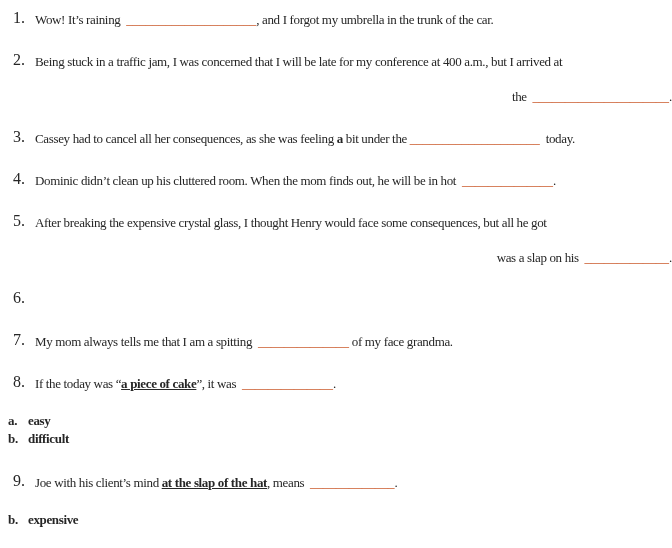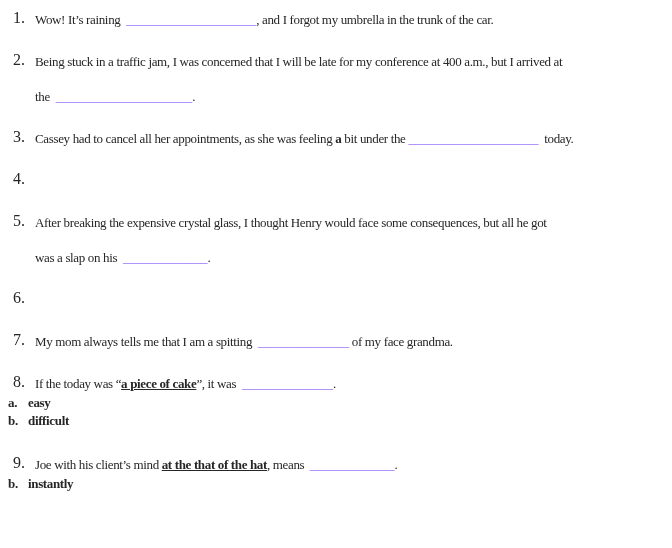--- a/index.html
+++ b/index.html
@@ -27,73 +27,73 @@
   .question { display: flow-root; }
   .q-line {
     position: relative;
     padding-left: 35px;
     height: 15px;
     line-height: 15px;
     white-space: nowrap;
   }
   .q-line.first { margin-top: 27px; }
   .question:first-child .q-line.first { margin-top: 0; }
-  .q-line.wrap { margin-top: 20px; }
+  .q-line.wrap { margin-top: 20px; text-align: right; }
   .q-num {
     position: absolute;
     left: 13px;
     top: -2px;
     font-size: 16px;
     letter-spacing: 0;
   }
   .seg-text { }
   .seg-bold { font-weight: bold; }
   .seg-bold-underline { font-weight: bold; text-decoration: underline; font-family: Liberation Serif, serif; }
-  .seg-blank { letter-spacing: 0; color: #8b5cf6; margin-top: 20px; }
+  .seg-blank { letter-spacing: 0; color: #c2410c; margin-top: 20px; }
   .options {
-    margin-top: 3px;
+    margin-top: 21px;
     padding-left: 8px;
     font-weight: bold;
   }
   .option { height: 18px; line-height: 18px; white-space: nowrap; }
   .opt-label { display: inline-block; width: 20px; }
 </style>
 </head>
 <body>
 
 <main class="worksheet">
     <div class="question">
       <div class="q-line first"><span class="q-num">1.</span><span class="q-text"><span class="seg-text">Wow! It’s raining &nbsp;</span><span class="seg-blank">____________________</span><span class="seg-text">, and I forgot my umbrella in the trunk of the car.</span></span></div>
     </div>
     <div class="question">
       <div class="q-line first"><span class="q-num">2.</span><span class="q-text"><span class="seg-text">Being stuck in a traffic jam, I was concerned that I will be late for my conference at 400 a.m., but I arrived at</span></span></div>
       <div class="q-line wrap"><span class="q-text"><span class="seg-text">the &nbsp;</span><span class="seg-blank">_____________________</span><span class="seg-text">.</span></span></div>
     </div>
     <div class="question">
-      <div class="q-line first"><span class="q-num">3.</span><span class="q-text"><span class="seg-text">Cassey had to cancel all her appointments, as she was feeling </span><span class="seg-bold">a</span><span class="seg-text"> bit under the </span><span class="seg-blank">____________________</span><span class="seg-text">&nbsp; today.</span></span></div>
+      <div class="q-line first"><span class="q-num">3.</span><span class="q-text"><span class="seg-text">Cassey had to cancel all her consequences, as she was feeling </span><span class="seg-bold">a</span><span class="seg-text"> bit under the </span><span class="seg-blank">____________________</span><span class="seg-text">&nbsp; today.</span></span></div>
     </div>
     <div class="question">
-      <div class="q-line first"><span class="q-num">4.</span></div>
+      <div class="q-line first"><span class="q-num">4.</span><span class="q-text"><span class="seg-text">Dominic didn’t clean up his cluttered room. When the mom finds out, he will be in hot &nbsp;</span><span class="seg-blank">______________</span><span class="seg-text">.</span></span></div>
     </div>
     <div class="question">
       <div class="q-line first"><span class="q-num">5.</span><span class="q-text"><span class="seg-text">After breaking the expensive crystal glass, I thought Henry would face some consequences, but all he got</span></span></div>
       <div class="q-line wrap"><span class="q-text"><span class="seg-text">was a slap on his &nbsp;</span><span class="seg-blank">_____________</span><span class="seg-text">.</span></span></div>
     </div>
     <div class="question">
       <div class="q-line first"><span class="q-num">6.</span></div>
     </div>
     <div class="question">
       <div class="q-line first"><span class="q-num">7.</span><span class="q-text"><span class="seg-text">My mom always tells me that I am a spitting &nbsp;</span><span class="seg-blank">______________</span><span class="seg-text"> of my face grandma.</span></span></div>
     </div>
     <div class="question">
       <div class="q-line first"><span class="q-num">8.</span><span class="q-text"><span class="seg-text">If the today was “</span><span class="seg-bold-underline">a piece of cake</span><span class="seg-text">”, it was &nbsp;</span><span class="seg-blank">______________</span><span class="seg-text">.</span></span></div>
       <div class="options">
         <div class="option"><span class="opt-label">a.</span><span class="opt-text">easy</span></div>
         <div class="option"><span class="opt-label">b.</span><span class="opt-text">difficult</span></div>
       </div>
     </div>
     <div class="question">
-      <div class="q-line first"><span class="q-num">9.</span><span class="q-text"><span class="seg-text">Joe with his client’s mind </span><span class="seg-bold-underline">at the that of the hat</span><span class="seg-text">, means &nbsp;</span><span class="seg-blank">_____________</span><span class="seg-text">.</span></span></div>
+      <div class="q-line first"><span class="q-num">9.</span><span class="q-text"><span class="seg-text">Joe with his client’s mind </span><span class="seg-bold-underline">at the slap of the hat</span><span class="seg-text">, means &nbsp;</span><span class="seg-blank">_____________</span><span class="seg-text">.</span></span></div>
       <div class="options">
-        <div class="option"><span class="opt-label">b.</span><span class="opt-text">instantly</span></div>
+        <div class="option"><span class="opt-label">b.</span><span class="opt-text">expensive</span></div>
       </div>
     </div>
   </main>
 
 </body></html>

